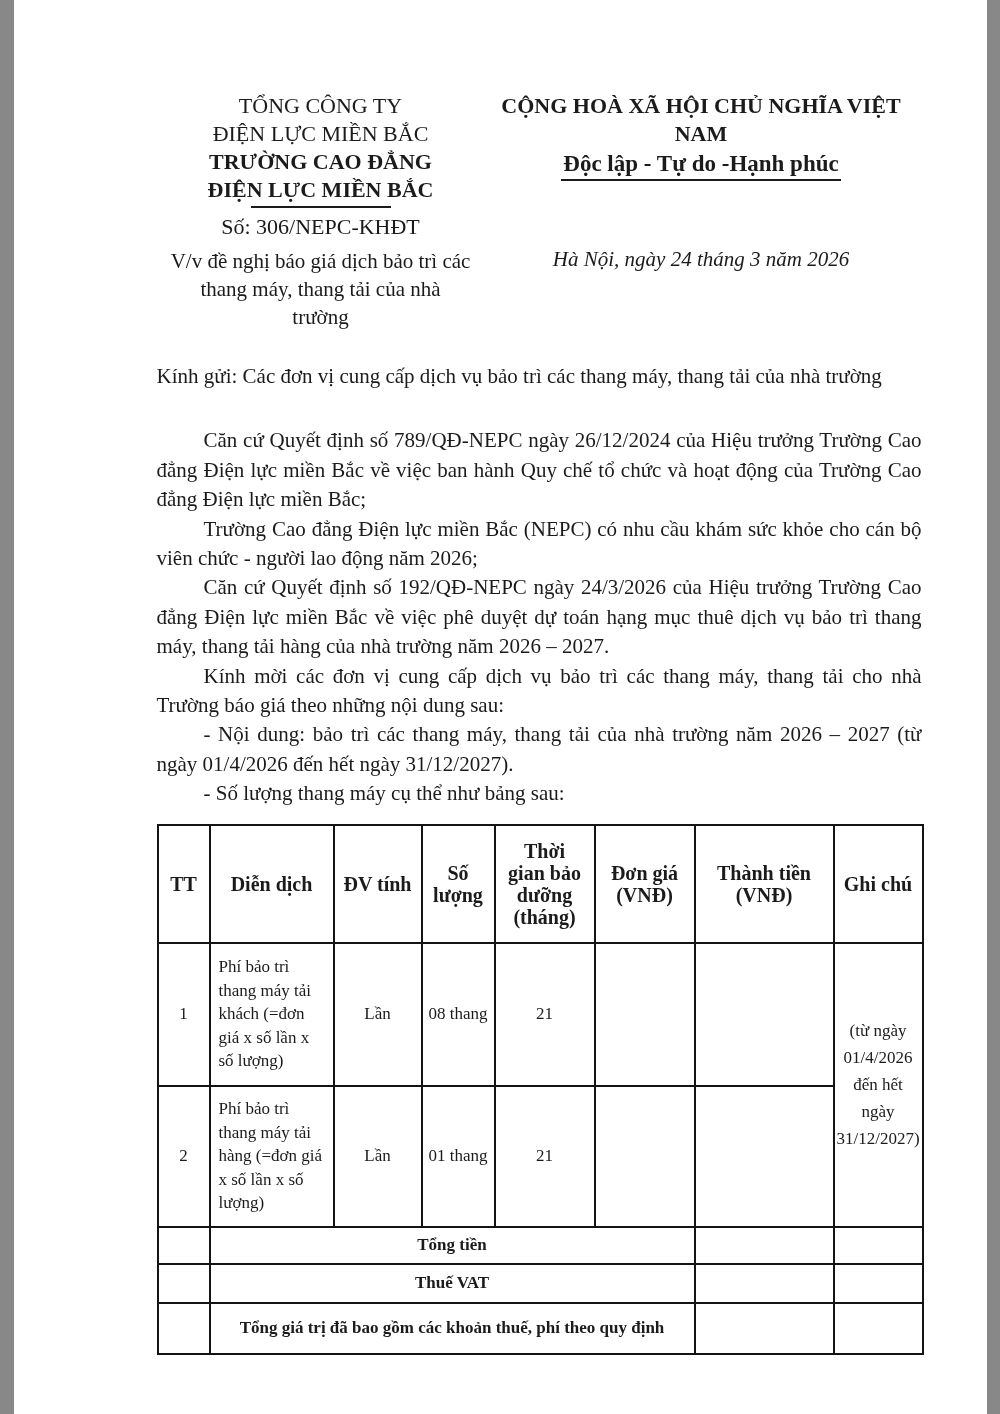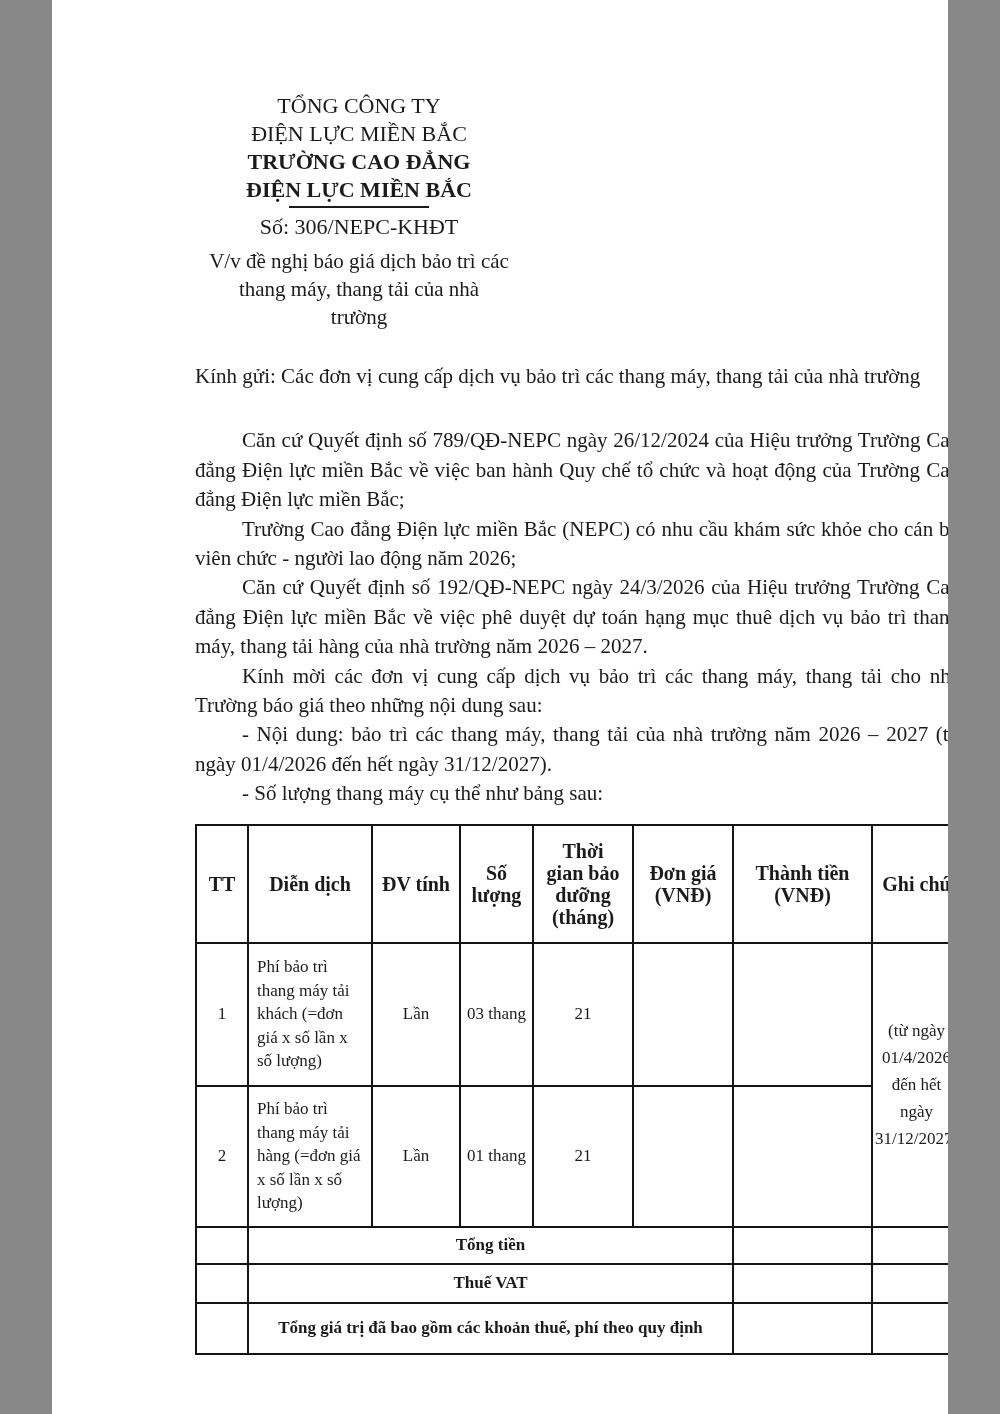--- a/index.html
+++ b/index.html
@@ -1,19 +1,19 @@
 <!DOCTYPE html>
 <html><head>
 <meta charset="utf-8">
 <style>
   * { margin:0; padding:0; box-sizing:border-box; }
   html,body { background:#888; }
   .page {
     position:relative;
-    width:896px; height:1414px;
+    width:973px; height:1414px;
     margin:0 auto;
     background:#ffffff;
     color:#1b1b1b;
     font-family:"Liberation Serif","DejaVu Serif",serif;
     overflow:hidden;
   }
   .bold { font-weight:bold; }
 
   
   .header-left {
@@ -77,20 +77,27 @@
   <div class="header-left">
     <div>TỔNG CÔNG TY</div>
     <div>ĐIỆN LỰC MIỀN BẮC</div>
     <div class="bold">TRƯỜNG CAO ĐẲNG</div>
     <div class="bold">ĐIỆN LỰC MIỀN BẮC</div>
     <div class="org-rule"></div>
     <div class="doc-number">Số: 306/NEPC-KHĐT</div>
     <div class="doc-subject">V/v đề nghị báo giá dịch bảo trì các thang máy, thang tải của nhà trường</div>
   </div>
 
+  <div class="header-right">
+    <div class="bold nat-title">CỘNG HOÀ XÃ HỘI CHỦ NGHĨA VIỆT NAM</div>
+    <div class="bold nat-motto">
+      <span class="motto-text">Độc lập - Tự do -Hạnh phúc</span>
+    </div>
+    <div class="dateline">Hà Nội, ngày 24 tháng 3 năm 2026</div>
+  </div>
 
   <div class="doc-body">
     <p class="salutation">Kính gửi: Các đơn vị cung cấp dịch vụ bảo trì các thang máy, thang tải của nhà trường</p>
     <p class="para">Căn cứ Quyết định số 789/QĐ-NEPC ngày 26/12/2024 của Hiệu trưởng Trường Cao đẳng Điện lực miền Bắc về việc ban hành Quy chế tổ chức và hoạt động của Trường Cao đẳng Điện lực miền Bắc;</p>
     <p class="para">Trường Cao đẳng Điện lực miền Bắc (NEPC) có nhu cầu khám sức khỏe cho cán bộ viên chức - người lao động năm 2026;</p>
     <p class="para">Căn cứ Quyết định số 192/QĐ-NEPC ngày 24/3/2026 của Hiệu trưởng Trường Cao đẳng Điện lực miền Bắc về việc phê duyệt dự toán hạng mục thuê dịch vụ bảo trì thang máy, thang tải hàng của nhà trường năm 2026 – 2027.</p>
     <p class="para">Kính mời các đơn vị cung cấp dịch vụ bảo trì các thang máy, thang tải cho nhà Trường báo giá theo những nội dung sau:</p>
     <p class="para">- Nội dung: bảo trì các thang máy, thang tải của nhà trường năm 2026 – 2027 (từ ngày 01/4/2026 đến hết ngày 31/12/2027).</p>
     <p class="para">- Số lượng thang máy cụ thể như bảng sau:</p>
 
@@ -113,21 +120,21 @@
         <th>Số lượng</th>
         <th>Thời gian bảo dưỡng (tháng)</th>
         <th>Đơn giá (VNĐ)</th>
         <th>Thành tiền (VNĐ)</th>
         <th>Ghi chú</th>
       </tr>
       <tr class="r-main1">
         <td class="cell-center">1</td>
         <td class="cell-desc">Phí bảo trì thang máy tải khách (=đơn giá x số lần x số lượng)</td>
         <td class="cell-center">Lần</td>
-        <td class="cell-center">03 thang</td>
+        <td class="cell-center">08 thang</td>
         <td class="cell-center">21</td>
         <td class="cell-center"></td>
         <td class="cell-center"></td>
         <td class="cell-note" rowspan="2">(từ ngày 01/4/2026 đến hết ngày 31/12/2027)</td>
       </tr>
       <tr class="r-main2">
         <td class="cell-center">2</td>
         <td class="cell-desc">Phí bảo trì thang máy tải hàng (=đơn giá x số lần x số lượng)</td>
         <td class="cell-center">Lần</td>
         <td class="cell-center">01 thang</td>

